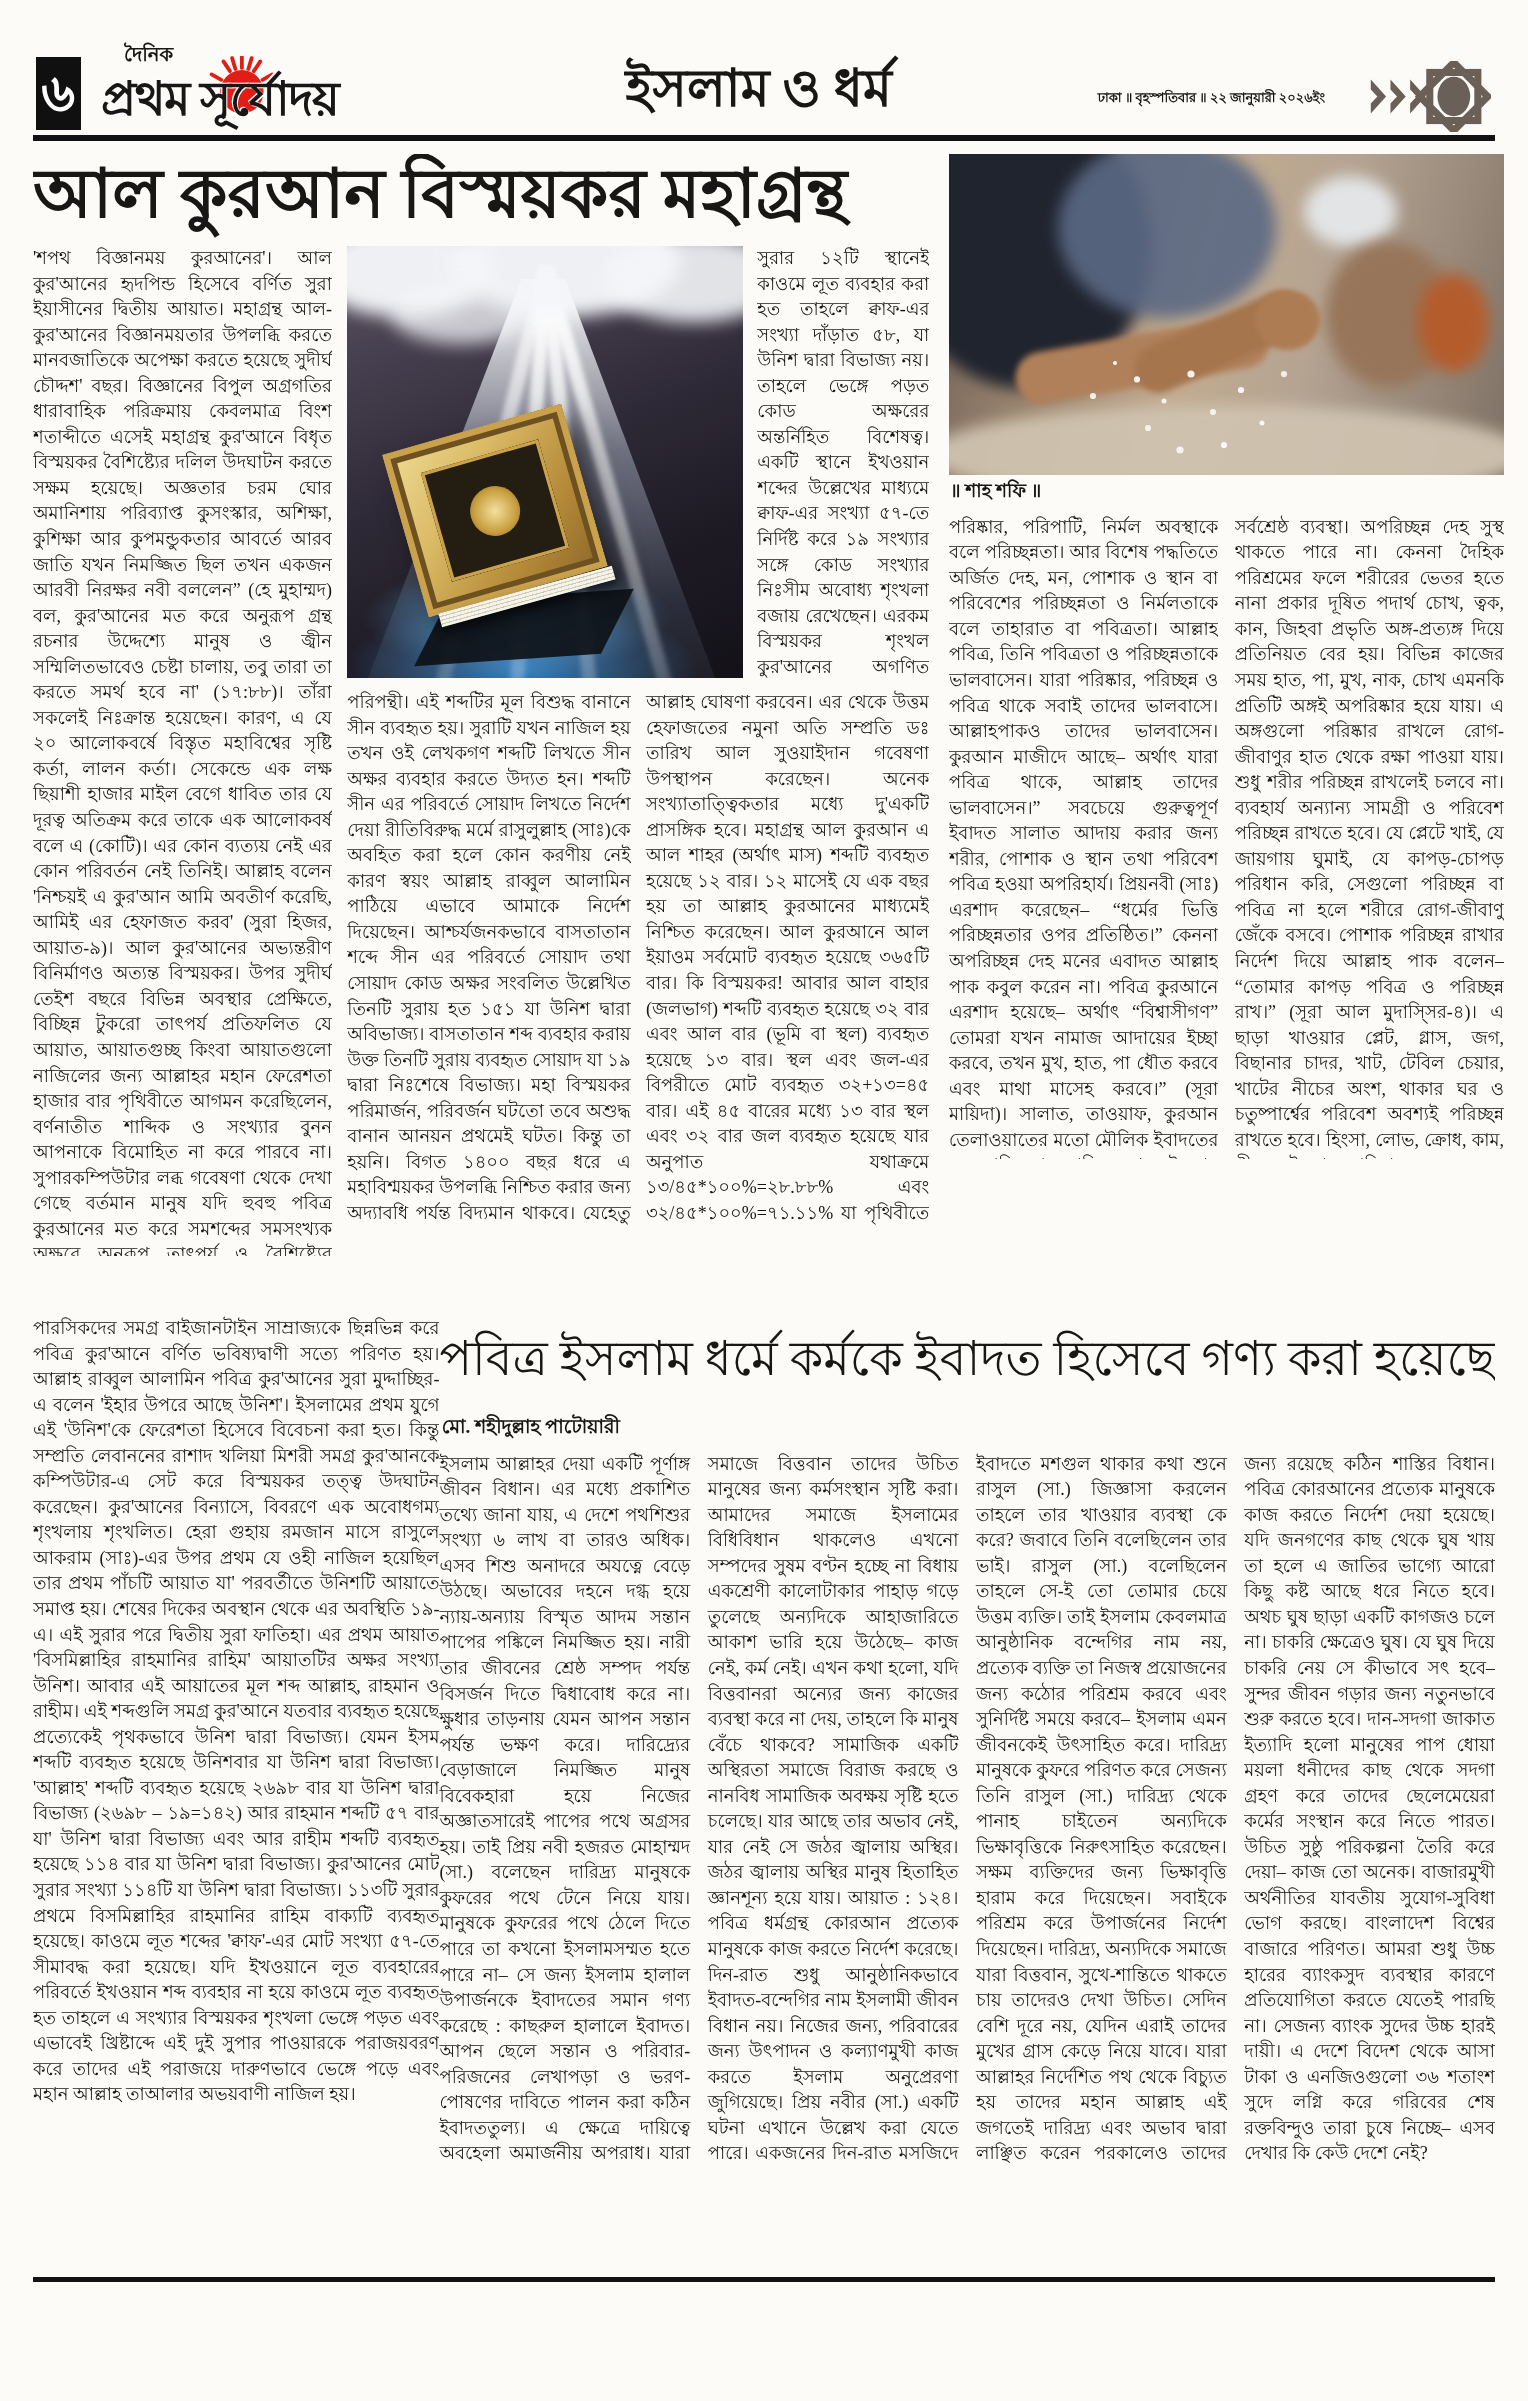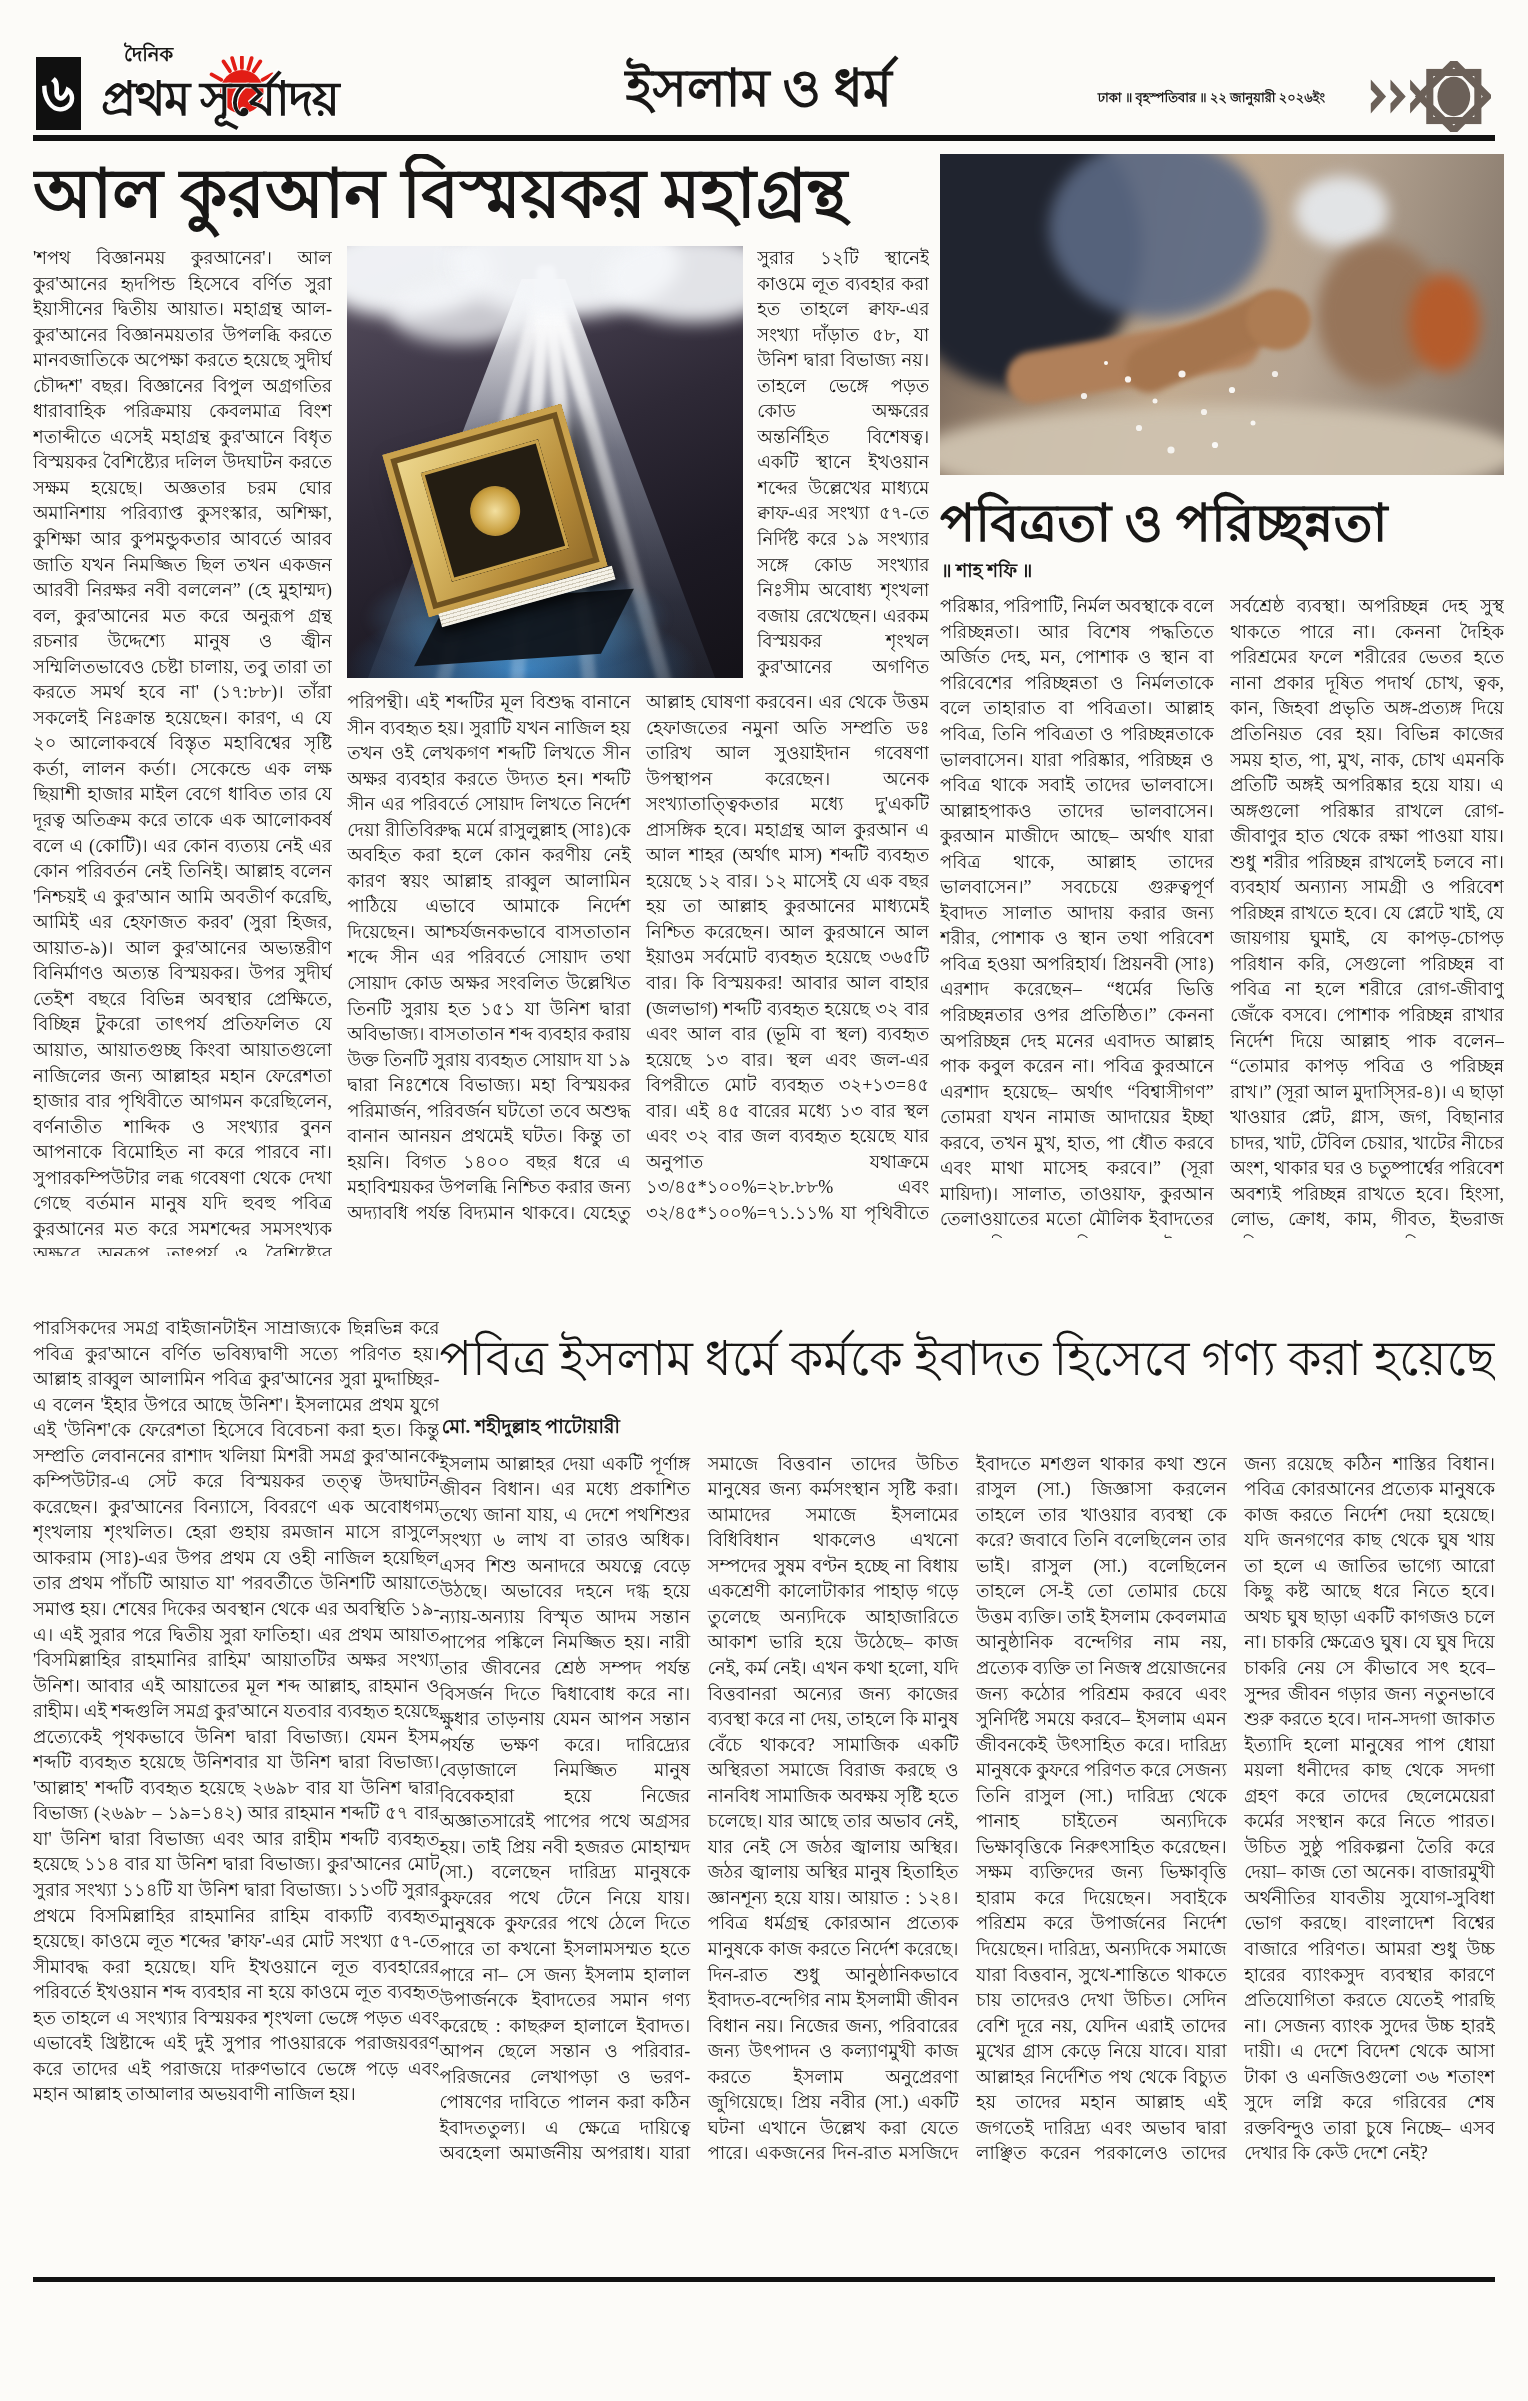--- a/index.html
+++ b/index.html
@@ -20,21 +20,21 @@
   .dateline { position:absolute; right:170px; top:88px; font-size:13px; font-weight:bold; white-space:nowrap; }
   .ornament { position:absolute; right:4.4px; top:61px; width:153px; height:71px; }
   .rule-top { position:absolute; left:33px; right:33px; top:135px; height:6px; background:#121212; }
   .rule-bottom { position:absolute; left:33px; right:33px; top:2277px; height:4.9px; background:#121212; }
 
   
   .bodytext { font-size:18px; line-height:1.42; text-align:justify; overflow:hidden; }
   .byline { font-size:19.6px; font-weight:bold; }
 
   
-  .top-section { position:absolute; top:154px; left:33px; right:24px; height:1151px; display:flex; gap:10px; }
+  .top-section { position:absolute; top:154px; left:33px; right:24px; height:1151px; display:flex; gap:19px; }
 
   .article1 { width:897px; position:relative; }
   .a1-headline { font-size:68px; font-weight:bold; line-height:1.2; white-space:nowrap; overflow:hidden; height:92px; }
   .a1-byline { margin:3.3px 0 7.6px 1.1px; }
   .a1-body { display:flex; gap:15.3px; height:1010px; overflow:hidden; }
   .a1-col1 { width:299px; height:100%; }
   .a1-mid { width:582px; display:flex; flex-direction:column; }
   .a1-midtop { display:flex; gap:14px; height:432px; }
   .a1-col4 { width:172px; height:432px; overflow:hidden; }
   .a1-midtext { margin-top:12px; height:555px; column-count:2; column-gap:15.3px; }
@@ -183,21 +183,20 @@
         <div class="blob ab-denim"></div>
         <div class="blob ab-cap"></div>
         <div class="blob ab-face"></div>
         <div class="blob ab-orange"></div>
         <div class="blob ab-basin"></div>
         <div class="ab-arm ab-arm1"></div>
         <div class="ab-arm ab-arm2"></div>
         <div class="ab-fist"></div>
         <div class="ab-drops"></div>
       </div>
-      <div class="a2-headline">পবিত্রতা ও পরিচ্ছন্নতা</div>
       <div class="byline a2-byline">॥ শাহ শফি ॥</div>
       <div class="a2-body">
         <div class="bodytext a2-col">পরিষ্কার, পরিপাটি, নির্মল অবস্থাকে বলে পরিচ্ছন্নতা। আর বিশেষ পদ্ধতিতে অর্জিত দেহ, মন, পোশাক ও স্থান বা পরিবেশের পরিচ্ছন্নতা ও নির্মলতাকে বলে তাহারাত বা পবিত্রতা। আল্লাহ পবিত্র, তিনি পবিত্রতা ও পরিচ্ছন্নতাকে ভালবাসেন। যারা পরিষ্কার, পরিচ্ছন্ন ও পবিত্র থাকে সবাই তাদের ভালবাসে। আল্লাহপাকও তাদের ভালবাসেন। কুরআন মাজীদে আছে– অর্থাৎ যারা পবিত্র থাকে, আল্লাহ তাদের ভালবাসেন।” সবচেয়ে গুরুত্বপূর্ণ ইবাদত সালাত আদায় করার জন্য শরীর, পোশাক ও স্থান তথা পরিবেশ পবিত্র হওয়া অপরিহার্য। প্রিয়নবী (সাঃ) এরশাদ করেছেন– “ধর্মের ভিত্তি পরিচ্ছন্নতার ওপর প্রতিষ্ঠিত।” কেননা অপরিচ্ছন্ন দেহ মনের এবাদত আল্লাহ পাক কবুল করেন না। পবিত্র কুরআনে এরশাদ হয়েছে– অর্থাৎ “বিশ্বাসীগণ” তোমরা যখন নামাজ আদায়ের ইচ্ছা করবে, তখন মুখ, হাত, পা ধৌত করবে এবং মাথা মাসেহ করবে।” (সূরা মায়িদা)। সালাত, তাওয়াফ, কুরআন তেলাওয়াতের মতো মৌলিক ইবাদতের জন্য পবিত্রতা ও পরিচ্ছন্নতাকে ইসলাম পূর্বশর্ত করা হয়েছে। অনুরূপভাবে অন্যান্য ইবাদতে পরিচ্ছন্নতা ব্যতীত একাগ্রতা আসে না। আমরা নানা রকম কাজ করি। আমাদের হাত, পা, শরীর ও কাপড় ময়লা হয়, ধুলোবালি লাগে। ঘামে শরীর ভিজে যায়, দুর্গন্ধ হয়। লোকে ঘৃণা করে। আমরা মুখ দিয়ে খাবার খাই, দাঁতে ময়লা লাগে। দাঁত মুখ পরিষ্কার না করলে মুখ থেকে দুর্গন্ধ আসে। লোকে অপছন্দ করে, অকালে দাঁত পড়ে যায়। দাঁত পরিষ্কার রাখার জন্য ওযু করার আগে দাঁত মাজতে হয়, মেসওয়াক করতে হয়। মহানবী (সাঃ) বলেছেন– “আমার উম্মতের কষ্ট না হলে প্রত্যেক ওযুর আগে মেসওয়াক করার নির্দেশ দিতাম।” অনেকের নখ, চুল বড় হয়। দেখতে খারাপ লাগে। নখ বড় হলে নখে নানা রকম ময়লা জমে, তা খাবারের সাথে পেটে যায় এবং পেটের অসুখ হয়। নখ কেটে ছোট ও পরিষ্কার রাখতে হবে।</div>
         <div class="bodytext a2-col">সর্বশ্রেষ্ঠ ব্যবস্থা। অপরিচ্ছন্ন দেহ সুস্থ থাকতে পারে না। কেননা দৈহিক পরিশ্রমের ফলে শরীরের ভেতর হতে নানা প্রকার দূষিত পদার্থ চোখ, ত্বক, কান, জিহবা প্রভৃতি অঙ্গ-প্রত্যঙ্গ দিয়ে প্রতিনিয়ত বের হয়। বিভিন্ন কাজের সময় হাত, পা, মুখ, নাক, চোখ এমনকি প্রতিটি অঙ্গই অপরিষ্কার হয়ে যায়। এ অঙ্গগুলো পরিষ্কার রাখলে রোগ-জীবাণুর হাত থেকে রক্ষা পাওয়া যায়। শুধু শরীর পরিচ্ছন্ন রাখলেই চলবে না। ব্যবহার্য অন্যান্য সামগ্রী ও পরিবেশ পরিচ্ছন্ন রাখতে হবে। যে প্লেটে খাই, যে জায়গায় ঘুমাই, যে কাপড়-চোপড় পরিধান করি, সেগুলো পরিচ্ছন্ন বা পবিত্র না হলে শরীরে রোগ-জীবাণু জেঁকে বসবে। পোশাক পরিচ্ছন্ন রাখার নির্দেশ দিয়ে আল্লাহ পাক বলেন– “তোমার কাপড় পবিত্র ও পরিচ্ছন্ন রাখ।” (সূরা আল মুদাস্সির-৪)। এ ছাড়া খাওয়ার প্লেট, গ্লাস, জগ, বিছানার চাদর, খাট, টেবিল চেয়ার, খাটের নীচের অংশ, থাকার ঘর ও চতুষ্পার্শ্বের পরিবেশ অবশ্যই পরিচ্ছন্ন রাখতে হবে। হিংসা, লোভ, ক্রোধ, কাম, গীবত, ইভরাজ পরিহার করতে অন্তর পরিষ্কার রাখতে হবে। অপরিচ্ছন্নতা থেকে মুক্ত থাকতে তাই গোসল করে পবিত্র হয়ে নান করুন। কেননা পবিত্র ও পরিচ্ছন্ন ব্যক্তি, আল্লাহ ও তাঁর ফেরেশতা ও মানবকুলের নিকট আদরণীয়। আর অপরিচ্ছন্ন ব্যক্তি সকলের নিকট ঘৃণিত ও নিন্দনীয়। স্বাস্থ্য বিজ্ঞানে শরীরকে সুস্থ রাখার জন্য যে সব পন্থা বিজ্ঞানীরা দেখিয়েছেন, তন্মধ্যে পরিষ্কার-পরিচ্ছন্নতা সর্বোত্তম ব্যবস্থা।</div>
       </div>
     </div>
   </div>
 
   <div class="bottom-section">
     <div class="bodytext a1-bottom">পারসিকদের সমগ্র বাইজানটাইন সাম্রাজ্যকে ছিন্নভিন্ন করে পবিত্র কুর'আনে বর্ণিত ভবিষ্যদ্বাণী সত্যে পরিণত হয়। আল্লাহ রাব্বুল আলামিন পবিত্র কুর'আনের সুরা মুদ্দাচ্ছির-এ বলেন 'ইহার উপরে আছে উনিশ'। ইসলামের প্রথম যুগে এই 'উনিশ'কে ফেরেশতা হিসেবে বিবেচনা করা হত। কিন্তু সম্প্রতি লেবাননের রাশাদ খলিয়া মিশরী সমগ্র কুর'আনকে কম্পিউটার-এ সেট করে বিস্ময়কর তত্ত্ব উদঘাটন করেছেন। কুর'আনের বিন্যাসে, বিবরণে এক অবোধগম্য শৃংখলায় শৃংখলিত। হেরা গুহায় রমজান মাসে রাসুলে আকরাম (সাঃ)-এর উপর প্রথম যে ওহী নাজিল হয়েছিল তার প্রথম পাঁচটি আয়াত যা' পরবর্তীতে উনিশটি আয়াতে সমাপ্ত হয়। শেষের দিকের অবস্থান থেকে এর অবস্থিতি ১৯-এ। এই সুরার পরে দ্বিতীয় সুরা ফাতিহা। এর প্রথম আয়াত 'বিসমিল্লাহির রাহমানির রাহিম' আয়াতটির অক্ষর সংখ্যা উনিশ। আবার এই আয়াতের মূল শব্দ আল্লাহ, রাহমান ও রাহীম। এই শব্দগুলি সমগ্র কুর'আনে যতবার ব্যবহৃত হয়েছে প্রত্যেকেই পৃথকভাবে উনিশ দ্বারা বিভাজ্য। যেমন ইসম শব্দটি ব্যবহৃত হয়েছে উনিশবার যা উনিশ দ্বারা বিভাজ্য। 'আল্লাহ' শব্দটি ব্যবহৃত হয়েছে ২৬৯৮ বার যা উনিশ দ্বারা বিভাজ্য (২৬৯৮ – ১৯=১৪২) আর রাহমান শব্দটি ৫৭ বার যা' উনিশ দ্বারা বিভাজ্য এবং আর রাহীম শব্দটি ব্যবহৃত হয়েছে ১১৪ বার যা উনিশ দ্বারা বিভাজ্য। কুর'আনের মোট সুরার সংখ্যা ১১৪টি যা উনিশ দ্বারা বিভাজ্য। ১১৩টি সুরার প্রথমে বিসমিল্লাহির রাহমানির রাহিম বাক্যটি ব্যবহৃত হয়েছে। কাওমে লূত শব্দের 'ক্বাফ'-এর মোট সংখ্যা ৫৭-তে সীমাবদ্ধ করা হয়েছে। যদি ইখওয়ানে লূত ব্যবহারের পরিবর্তে ইখওয়ান শব্দ ব্যবহার না হয়ে কাওমে লূত ব্যবহৃত হত তাহলে এ সংখ্যার বিস্ময়কর শৃংখলা ভেঙ্গে পড়ত এবং এভাবেই খ্রিষ্টাব্দে এই দুই সুপার পাওয়ারকে পরাজয়বরণ করে তাদের এই পরাজয়ে দারুণভাবে ভেঙ্গে পড়ে এবং মহান আল্লাহ তাআলার অভয়বাণী নাজিল হয়।</div>

